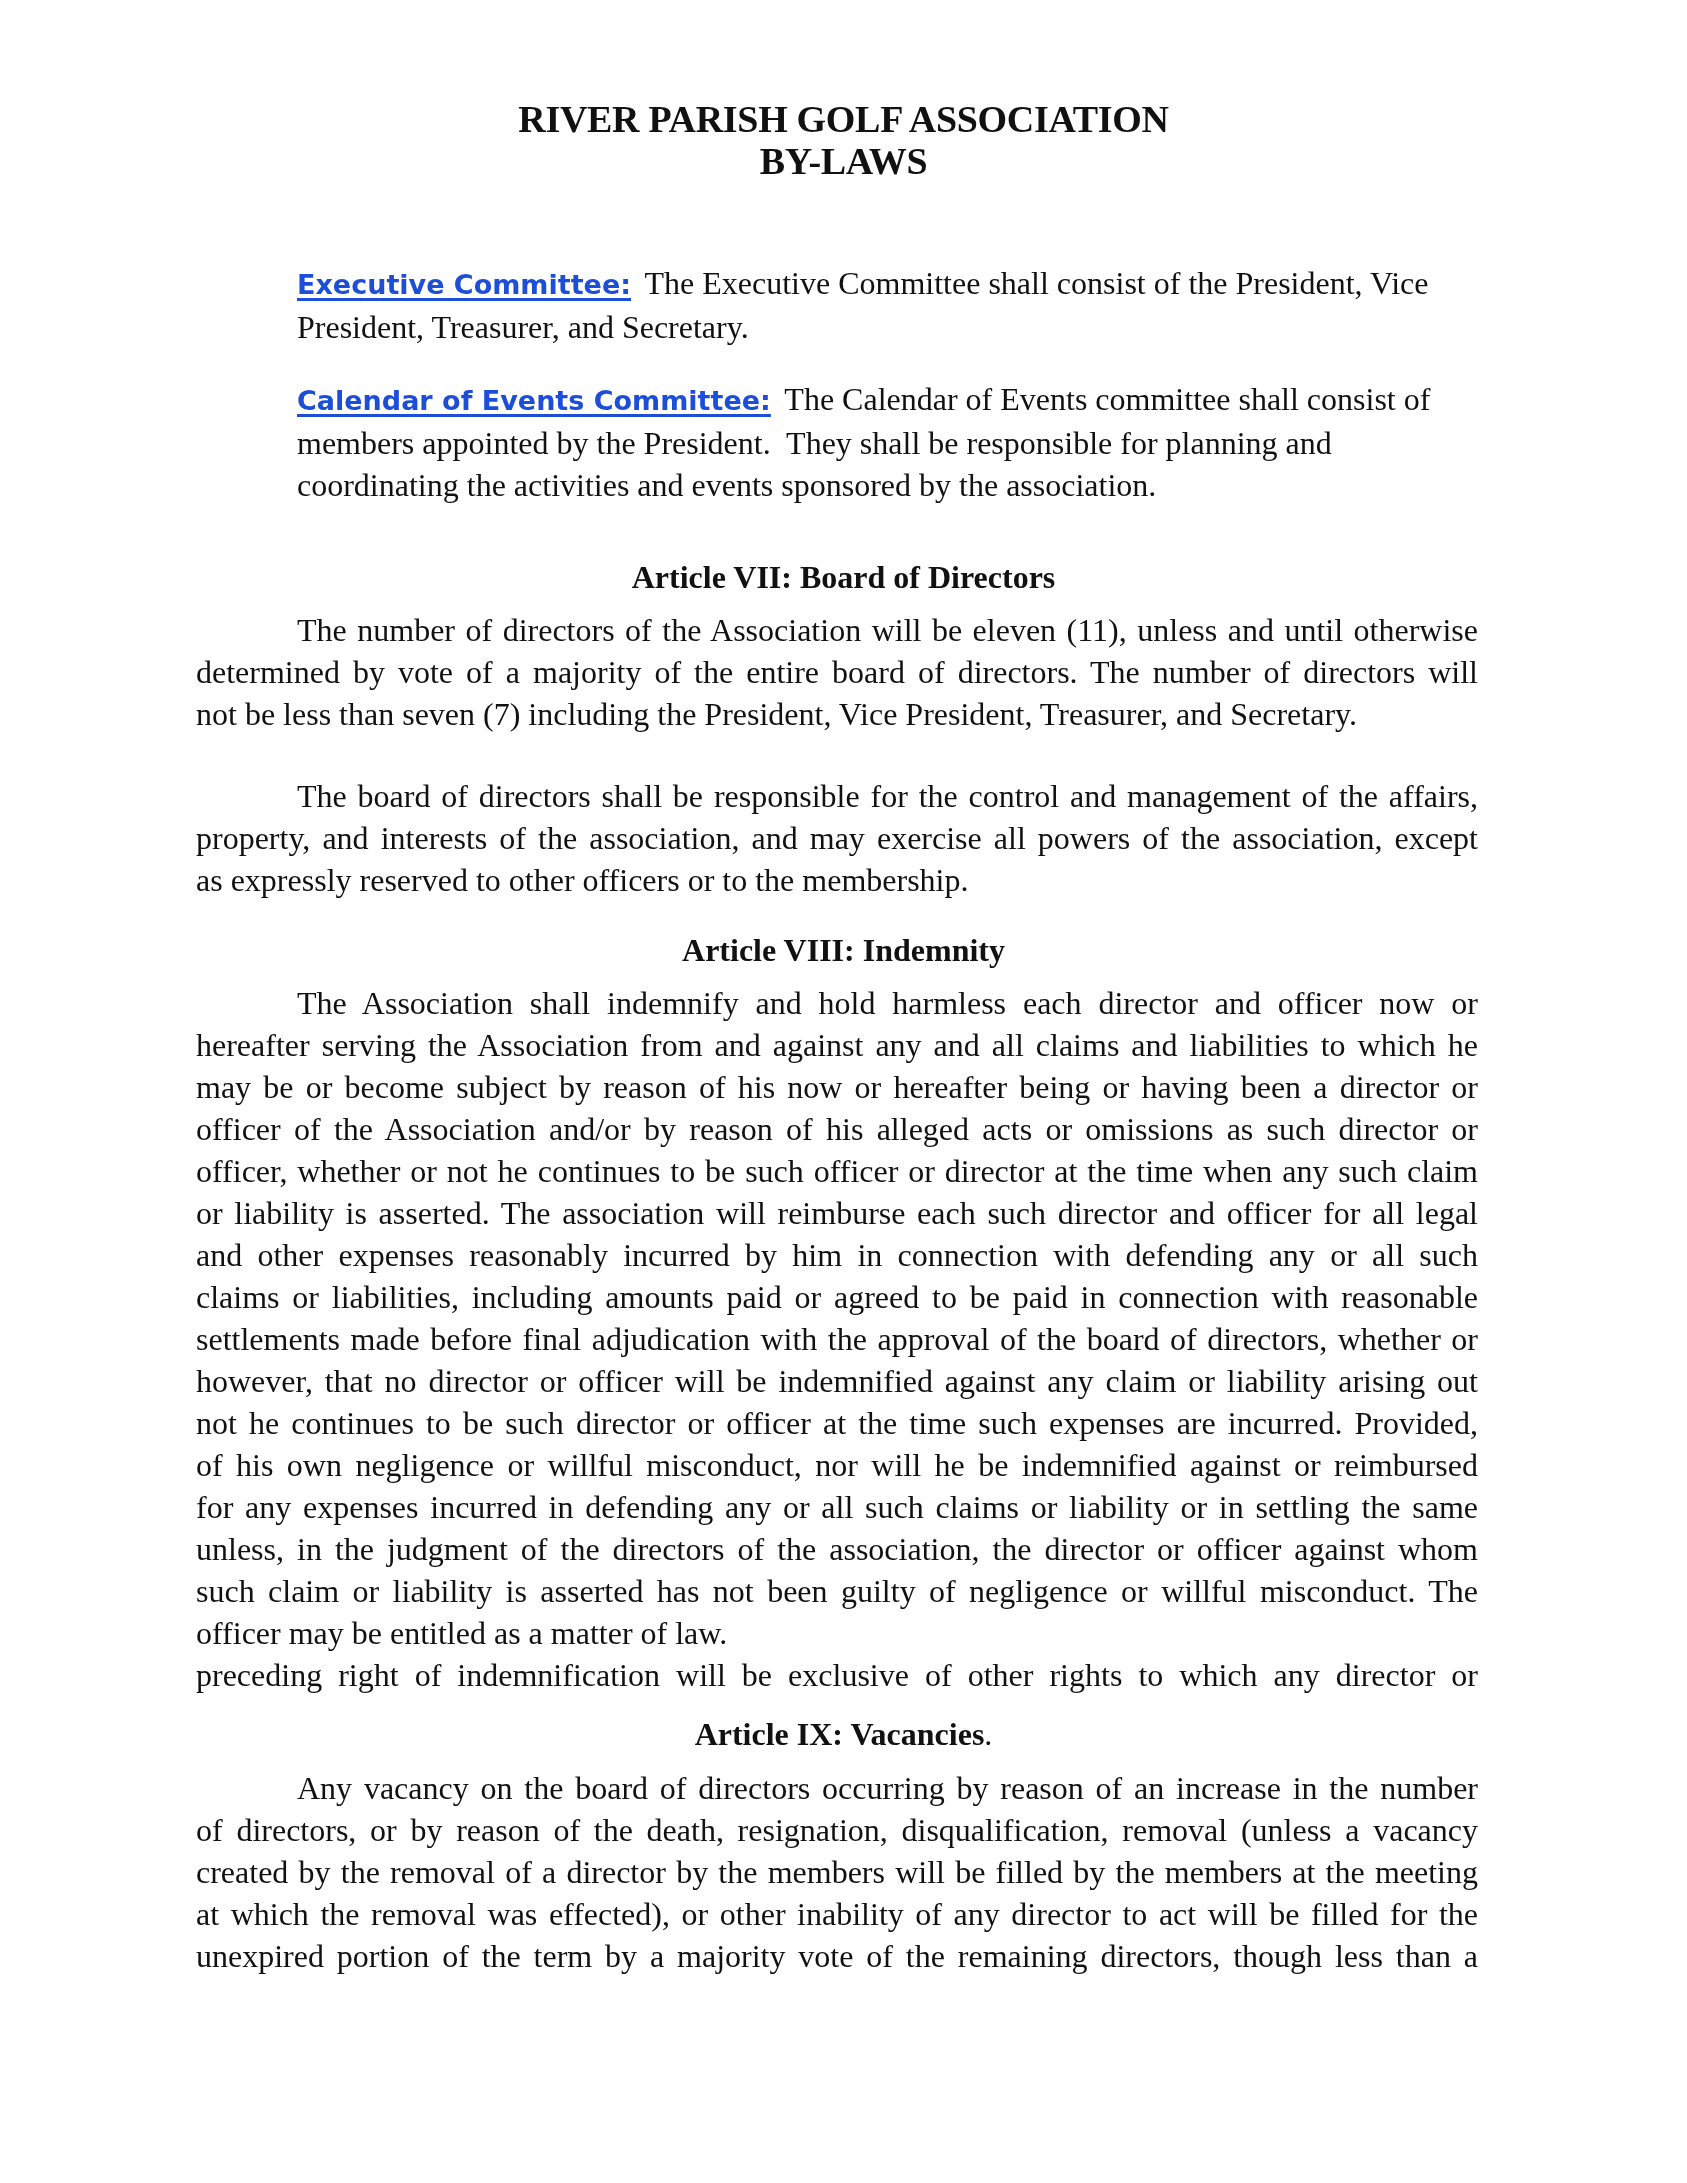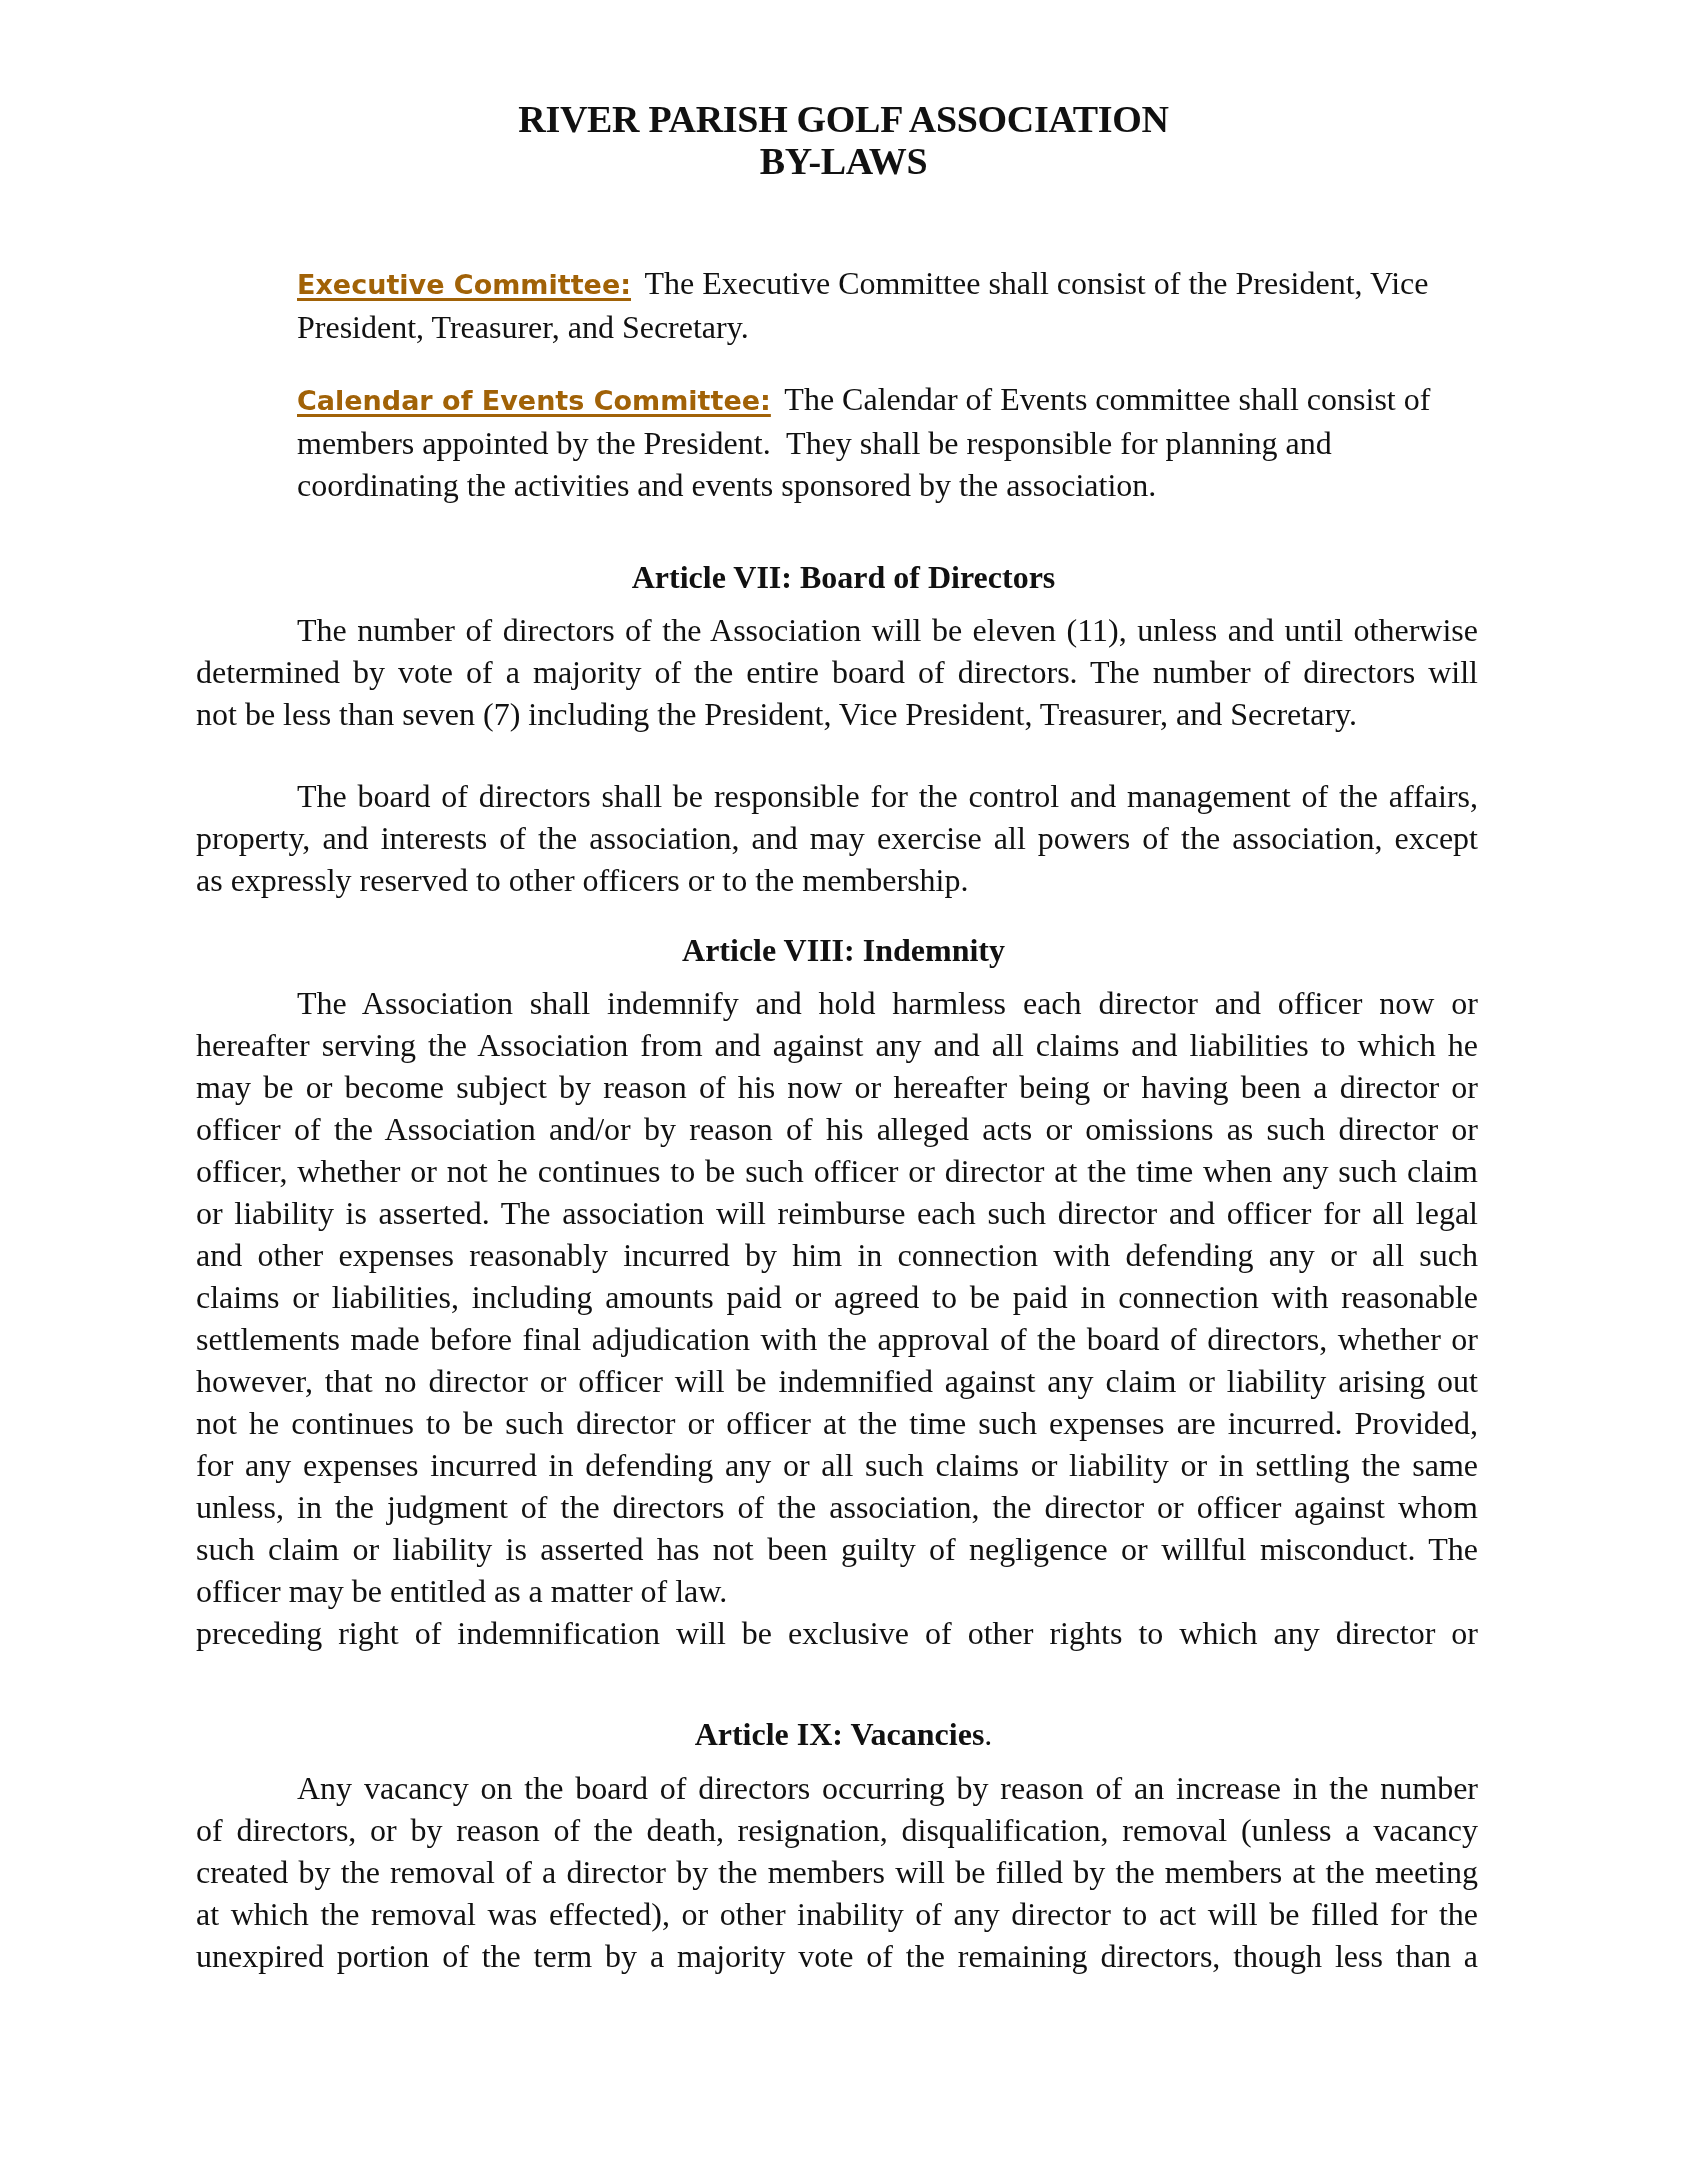--- a/index.html
+++ b/index.html
@@ -44,21 +44,21 @@
     }
     .committee.exec { top: 262px; }
     .committee.cal { top: 378px; }
     .committee-label {
       font-family: "DejaVu Sans", "Liberation Sans", sans-serif;
       font-weight: bold;
       font-size: 27px;
       text-decoration: underline;
       text-decoration-thickness: 2.7px;
       text-underline-offset: 4px;
-      color: #a16207;
+      color: #1d4ed8;
       margin-right: 13.5px;
     }
     .line { display: block; white-space: nowrap; }
 
     .article-heading {
       position: absolute;
       left: 0;
       width: 1687px;
       text-align: center;
       font-weight: bold;
@@ -127,20 +127,21 @@
     <span class="j">hereafter serving the Association from and against any and all claims and liabilities to which he</span>
     <span class="j">may be or become subject by reason of his now or hereafter being or having been a director or</span>
     <span class="j">officer of the Association and/or by reason of his alleged acts or omissions as such director or</span>
     <span class="j">officer, whether or not he continues to be such officer or director at the time when any such claim</span>
     <span class="j">or liability is asserted. The association will reimburse each such director and officer for all legal</span>
     <span class="j">and other expenses reasonably incurred by him in connection with defending any or all such</span>
     <span class="j">claims or liabilities, including amounts paid or agreed to be paid in connection with reasonable</span>
     <span class="j">settlements made before final adjudication with the approval of the board of directors, whether or</span>
     <span class="j">however, that no director or officer will be indemnified against any claim or liability arising out</span>
     <span class="j">not he continues to be such director or officer at the time such expenses are incurred. Provided,</span>
+    <span class="j">of his own negligence or willful misconduct, nor will he be indemnified against or reimbursed</span>
     <span class="j">for any expenses incurred in defending any or all such claims or liability or in settling the same</span>
     <span class="j">unless, in the judgment of the directors of the association, the director or officer against whom</span>
     <span class="j">such claim or liability is asserted has not been guilty of negligence or willful misconduct. The</span>
     <span class="j last">officer may be entitled as a matter of law.</span>
     <span class="j">preceding right of indemnification will be exclusive of other rights to which any director or</span>
   </div>
 
   <div class="article-heading" style="top: 1713px;">
     <span>Article IX: Vacancies</span><span style="font-weight: normal;">.</span>
   </div>

